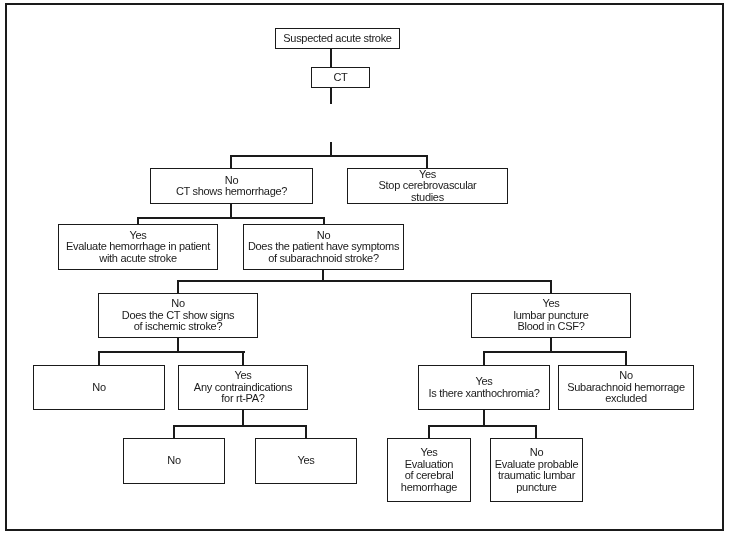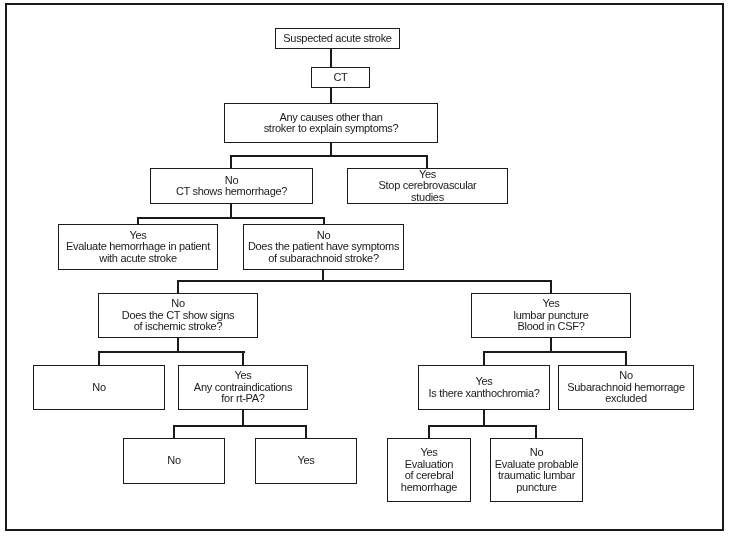--- a/index.html
+++ b/index.html
@@ -88,22 +88,20 @@
 
   <div class="cl" style="left:483px; top:409px; width:2px; height:18px"></div>
   <div class="cl" style="left:428px; top:425px; width:109px; height:2px"></div>
   <div class="cl" style="left:428px; top:425px; width:2px; height:14px"></div>
   <div class="cl" style="left:535px; top:425px; width:2px; height:14px"></div>
 
   <div class="node" style="left:275px; top:28px;  width:125px; height:21px">Suspected acute stroke</div>
 
   <div class="node" style="left:311px; top:67px;  width:59px;  height:21px">CT</div>
 
-  <div class="node" style="left:224px; top:103px; width:214px; height:40px">Any causes other than
-stroker to explain symptoms?</div>
 
   <div class="node" style="left:150px; top:168px; width:163px; height:36px">No
 CT shows hemorrhage?</div>
 
   <div class="node" style="left:347px; top:168px; width:161px; height:36px">Yes
 Stop cerebrovascular
 studies</div>
 
   <div class="node" style="left:58px;  top:224px; width:160px; height:46px">Yes
 Evaluate hemorrhage in patient

